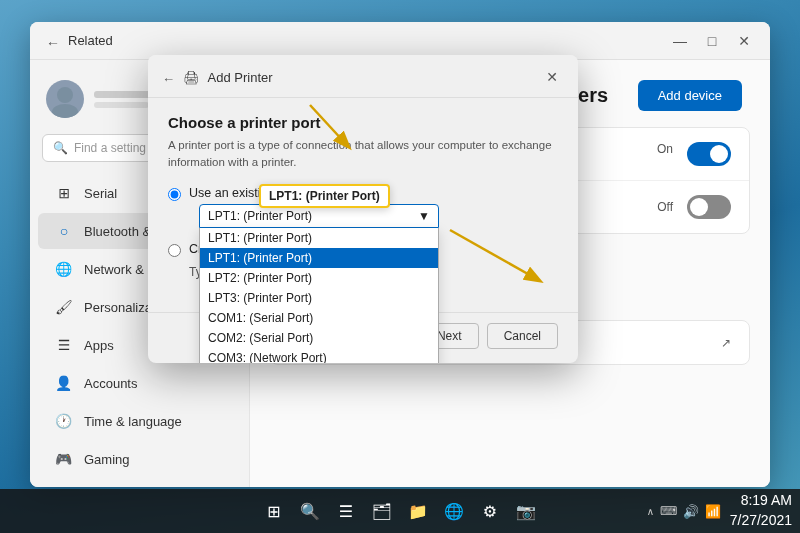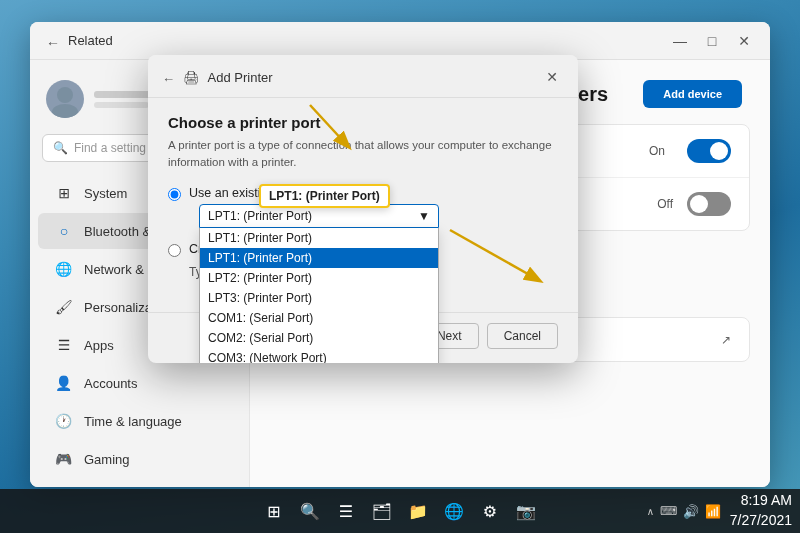--- a/index.html
+++ b/index.html
@@ -222,23 +222,23 @@
     .breadcrumb-sep {
       font-size: 16px;
       color: #666;
     }
     .add-device-btn {
       background: #0067c0;
       color: white;
       border: none;
       border-radius: 6px;
       padding: 8px 20px;
-      font-size: 11px;
-      cursor: pointer;
-      font-weight: 700;
+      font-size: 13px;
+      cursor: pointer;
+      font-weight: 400;
     }
 
     .section-card {
       margin: 0 20px 12px;
       background: white;
       border-radius: 8px;
       border: 1px solid #e5e5e5;
     }
     .section-item {
       display: flex;
@@ -499,21 +499,21 @@
             <div style="background:#ddd;height:6px;border-radius:3px;width:55px;"></div>
           </div>
         </div>
         <div class="search-box">
           <span>🔍</span>
           <span style="font-size:12px;color:#999;">Find a setting</span>
         </div>
 
         <div class="nav-item">
           <span class="nav-icon">⊞</span>
-          <span>System</span>
+          <span>Serial</span>
         </div>
         <div class="nav-item active">
           <span class="nav-icon" style="color:#0067c0;">○</span>
           <span>Bluetooth &amp; devices</span>
         </div>
         <div class="nav-item">
           <span class="nav-icon">🌐</span>
           <span>Network &amp; internet</span>
         </div>
         <div class="nav-item">
@@ -551,21 +551,21 @@
             <span class="breadcrumb-current">Printers &amp; scanners</span>
           </div>
           <button class="add-device-btn">Add device</button>
         </div>
 
         <div class="section-card">
           <div class="section-item">
             <div class="section-item-left">
               <span style="font-size:13px;color:#333;"></span>
             </div>
-            <div style="display:flex;align-items:center;gap:16px;">
+            <div style="display:flex;align-items:flex-start;gap:8px;">
               <span class="toggle-label">On</span>
               <div class="toggle-switch toggle-on">
                 <div class="toggle-knob"></div>
               </div>
             </div>
           </div>
           <div class="section-item">
             <div class="section-item-left">
               <span style="font-size:13px;color:#333;"></span>
             </div>

